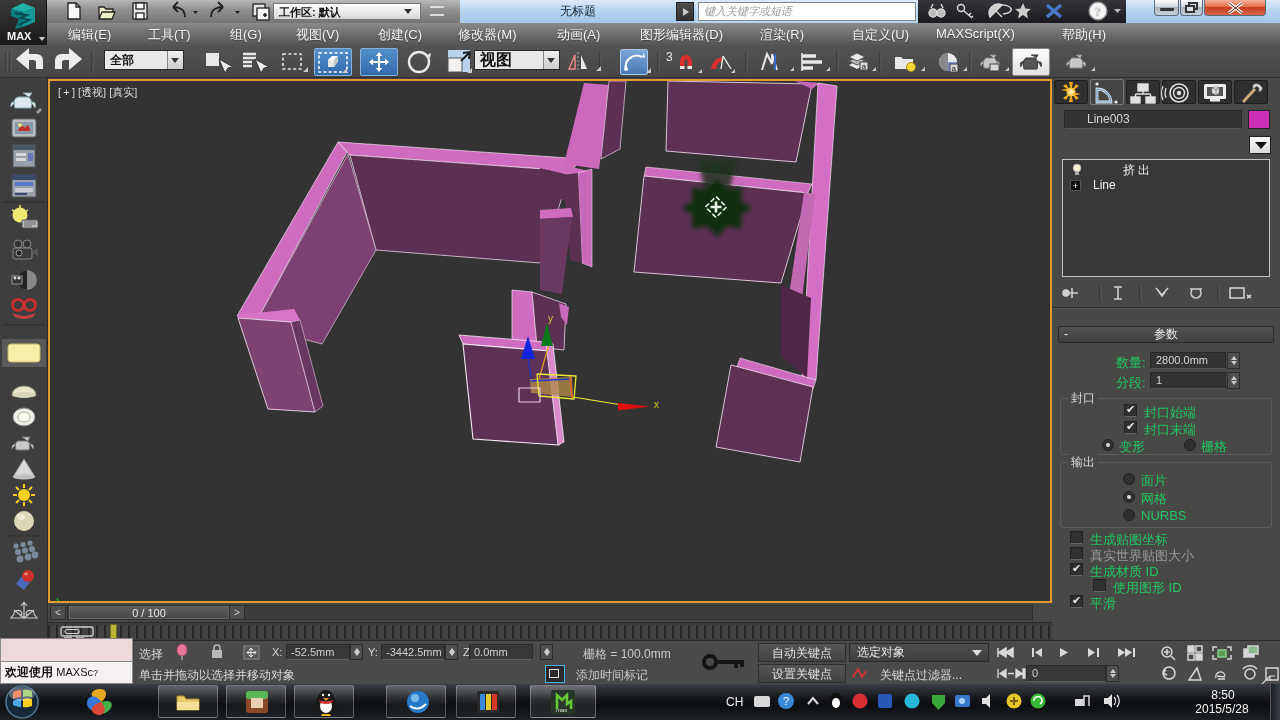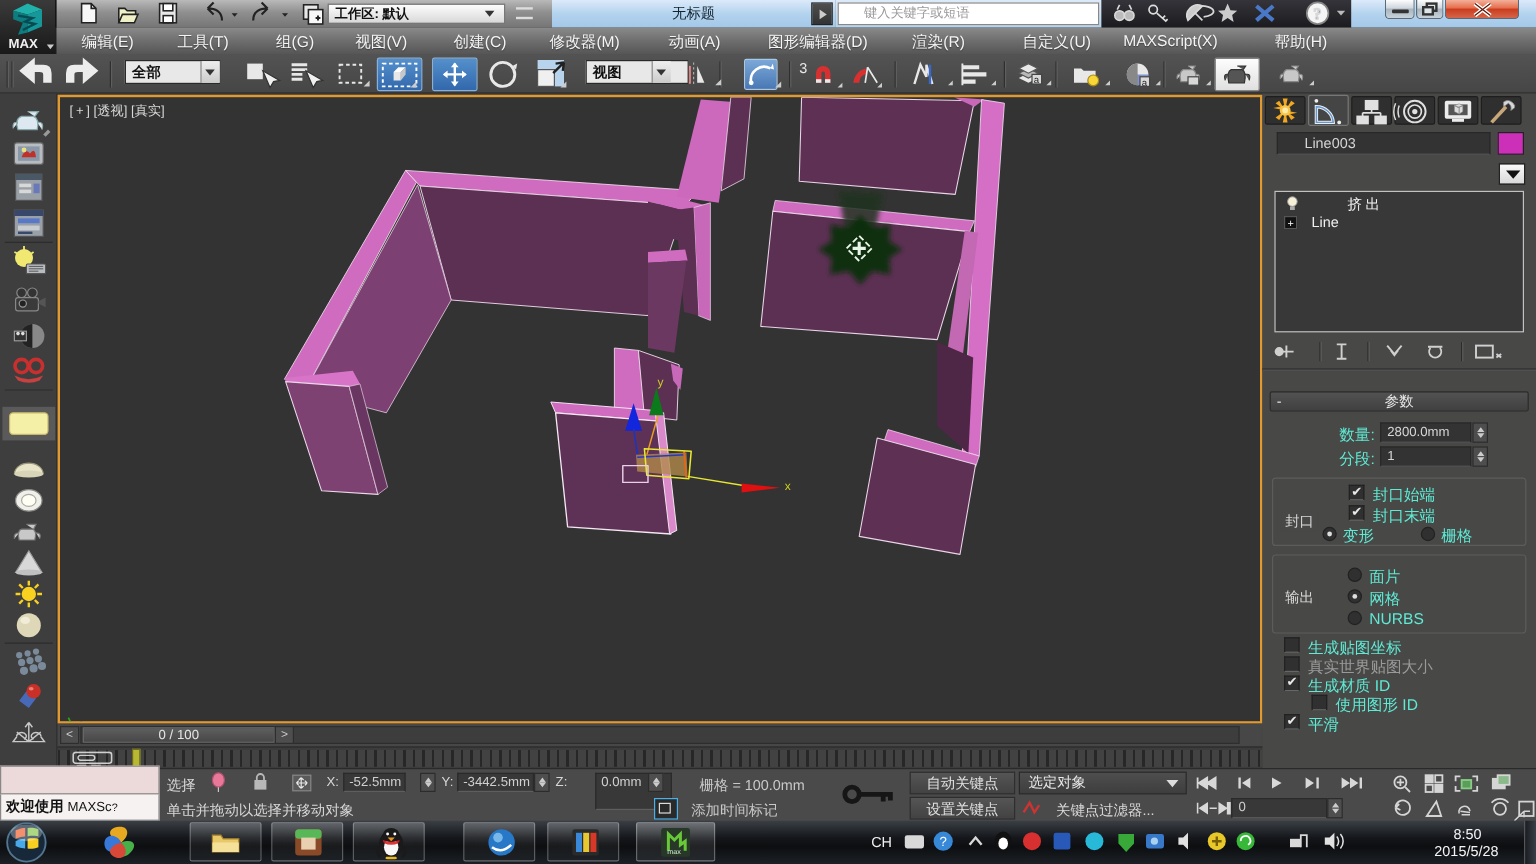--- a/index.html
+++ b/index.html
@@ -7,21 +7,21 @@
 body { font-family:"Liberation Sans", sans-serif; }
 #root { position:absolute; left:0; top:0; width:1280px; height:720px; background:#444; }
 .abs { position:absolute; }
 
 
 #titlebar { left:0; top:0; width:1280px; height:23px; background:#2b2b2b; }
 #maxlogo { left:0; top:0; width:47px; height:45px; background:linear-gradient(#3a3a3a,#191919); z-index:30; border-right:1px solid #111; }
 #qat { left:47px; top:0; width:413px; height:23px; background:linear-gradient(#b9b9b9,#8f8f8f 45%,#757575); }
 #titleblue { left:460px; top:0; width:236px; height:23px; background:linear-gradient(#dceafa,#b3d3ee 50%,#a3c8e8); color:#13232f; font-size:12px; text-align:center; line-height:22px; }
 #searchwrap { left:696px; top:0; width:222px; height:23px; background:linear-gradient(#dceafa,#b3d3ee); }
-#searchbox { left:698px; top:2px; width:218px; height:19px; background:#fff; border:1px solid #888; color:#999; font-size:11px; line-height:17px; padding-left:21px; }
+#searchbox { left:698px; top:2px; width:218px; height:19px; background:#fff; border:1px solid #888; color:#999; font-style:italic; font-size:11px; line-height:17px; padding-left:5px; }
 #ticonzone { left:918px; top:0; width:208px; height:23px; background:linear-gradient(#34343a,#1b1b1f); }
 #winbtns { left:1126px; top:0; width:154px; height:23px; background:linear-gradient(#dceafa,#b3d3ee 50%,#a3c8e8); }
 .winbtn { position:absolute; top:0; height:16px; border:1px solid #5a6a78; border-top:none; border-radius:0 0 4px 4px; }
 #btnmin { left:1154px; width:25px; background:linear-gradient(#fdfdfd,#cfd6dd 45%,#aab4bd 50%,#c8d2da); }
 #btnmax { left:1180px; width:23px; background:linear-gradient(#fdfdfd,#cfd6dd 45%,#aab4bd 50%,#c8d2da); }
 #btnclose { left:1204px; width:62px; background:linear-gradient(#f3b09a,#e56d4c 45%,#c93d1d 50%,#d6654a); }
 
 
 #menubar { left:0; top:23px; width:1280px; height:22px; background:linear-gradient(#8a8a8a,#6e6e6e 50%,#565656); color:#f5f5f5; font-size:13px; }
 .mi { position:absolute; top:3px; text-shadow:0 1px 1px rgba(0,0,0,.4); }
@@ -33,23 +33,23 @@
 
 #leftstrip { left:0; top:78px; width:48px; height:562px; background:#3e3e3e; border-right:1px solid #2a2a2a; }
 
 
 #viewport { left:48px; top:79px; width:1004px; height:524px; background:#333333; border:2px solid #e09a30; }
 #vplabel { left:58px; top:85px; color:#d8d8d8; font-size:11px; }
 
 
 #rightpanel { left:1052px; top:78px; width:228px; height:562px; background:#484847; }
 .rfield { position:absolute; background:#333; border:1px solid #282828; border-bottom-color:#555; color:#d5d5d5; font-size:11px; }
-.rtext { position:absolute; color:#5eead4; font-size:13px; }
+.rtext { position:absolute; color:#22c55e; font-size:13px; }
 .grp { position:absolute; border:1px solid #5c5c5c; border-radius:3px; }
-.grplabel { position:absolute; background:#484847; color:#d8d8d8; font-size:12px; padding:0 3px;margin-top:36px; }
+.grplabel { position:absolute; background:#484847; color:#d8d8d8; font-size:12px; padding:0 3px; }
 .cb { position:absolute; width:13px; height:13px; background:#303030; border:1px solid #222; border-bottom-color:#666; }
 .cb.on::after { content:"\2714"; position:absolute; left:1px; top:-2px; color:#e8e8e8; font-size:11px; }
 .rb { position:absolute; width:12px; height:12px; background:#303030; border:1px solid #222; border-radius:50%; }
 .rb.on::after { content:""; position:absolute; left:3px; top:3px; width:4px; height:4px; background:#ddd; border-radius:50%; }
 .spin { position:absolute; width:13px; height:16px; background:#4e4e4e; border:1px solid #2c2c2c; }
 .spin::before { content:""; position:absolute; left:3px; top:3px; border-left:3px solid transparent; border-right:3px solid transparent; border-bottom:4px solid #ccc; }
 .spin::after { content:""; position:absolute; left:3px; bottom:3px; border-left:3px solid transparent; border-right:3px solid transparent; border-top:4px solid #ccc; }
 
 
 #timeline { left:48px; top:603px; width:1004px; height:19px; background:#474747; }
@@ -301,21 +301,21 @@
           <path d="M-6,6 q-2,-8 2,-10 h8 q4,2 2,10 z M4,-4 l2,-3 h-6 M-6,0 q-4,-1 -3,4 M6,0 q5,-1 3,5" fill="#c8c8c8" stroke="#888" stroke-width="1"></path>
         </g>
 
       <g fill="#ccc">
           <path d="M303,27 l5,0 l0,-5 z M342,28 l5,0 l0,-5 z M467,28 l5,0 l0,-5 z M596,26 l5,0 l0,-5 z M646,28 l5,0 l0,-5 z M698,28 l4,0 l0,-4 z M731,28 l4,0 l0,-4 z M790,26 l4,0 l0,-4 z M826,26 l4,0 l0,-4 z M872,26 l4,0 l0,-4 z M921,26 l4,0 l0,-4 z M963,26 l4,0 l0,-4 z M1005,26 l4,0 l0,-4 z M1091,26 l4,0 l0,-4 z"></path>
         </g>
     </svg>
     <div class="dd" style="left:104px;top:5px;width:80px;height:20px;line-height:18px;font-size:12px">全部</div>
     <div class="abs" style="left:167px;top:6px;width:16px;height:18px;background:linear-gradient(#eee,#ccc);border-left:1px solid #888"></div>
     <div class="abs" style="left:171px;top:13px;width:0;height:0;border-left:4px solid transparent;border-right:4px solid transparent;border-top:5px solid #333"></div>
-    <div class="dd" style="left:488px;top:5px;width:86px;height:20px;line-height:18px;font-size:12px">视图</div>
+    <div class="dd" style="left:474px;top:5px;width:86px;height:20px;line-height:18px;font-size:16px">视图</div>
     <div class="abs" style="left:543px;top:6px;width:16px;height:18px;background:linear-gradient(#eee,#ccc);border-left:1px solid #888"></div>
     <div class="abs" style="left:547px;top:13px;width:0;height:0;border-left:4px solid transparent;border-right:4px solid transparent;border-top:5px solid #333"></div>
   </div>
 
   <div class="abs" id="leftstrip">
     <svg width="48" height="562">
       <g stroke="#2c2c2c">
           <path d="M4,124 h40 M4,247 h40 M4,458 h40"></path>
         </g>
 
@@ -661,27 +661,27 @@
     <div class="stext" style="left:139px;top:5px">选择</div>
     <svg class="abs" style="left:172px;top:2px" width="110" height="18">
       <ellipse cx="10" cy="7" rx="5" ry="6" fill="#e87898" stroke="#b05070"></ellipse>
       <path d="M10,13 L10,17" stroke="#c8c8c8"></path>
       <rect x="40" y="7" width="10" height="8" fill="#b8b8b8"></rect>
       <path d="M42,7 v-2 a3,3 0 0 1 6,0 v2" fill="none" stroke="#b8b8b8" stroke-width="1.5"></path>
       <rect x="72" y="3" width="15" height="13" fill="#5a5a5a" stroke="#888"></rect>
       <path d="M79,5 L79,14 M75,9.5 L84,9.5 M79,5 l-2,2 M79,5 l2,2 M75,9.5 l2,-2 M75,9.5 l2,2 M84,9.5 l-2,-2 M84,9.5 l-2,2 M79,14 l-2,-2 M79,14 l2,-2" stroke="#e8e8e8" stroke-width="1"></path>
     </svg>
     <div class="stext" style="left:272px;top:5px;font-size:11px">X:</div>
-    <div class="sfield" style="left:286px;top:3px;width:52px;height:16px;line-height:14px;padding-left:4px">-52.5mm</div>
+    <div class="sfield" style="left:286px;top:3px;width:64px;height:16px;line-height:14px;padding-left:4px">-52.5mm</div>
     <div class="spin" style="left:350px;top:3px;height:16px"></div>
     <div class="stext" style="left:368px;top:5px;font-size:11px">Y:</div>
     <div class="sfield" style="left:381px;top:3px;width:64px;height:16px;line-height:14px;padding-left:4px">-3442.5mm</div>
     <div class="spin" style="left:445px;top:3px;height:16px"></div>
     <div class="stext" style="left:463px;top:5px;font-size:11px">Z:</div>
-    <div class="sfield" style="left:496px;top:3px;width:64px;height:31px;line-height:14px;padding-left:4px">0.0mm</div>
+    <div class="sfield" style="left:469px;top:3px;width:64px;height:16px;line-height:14px;padding-left:4px">0.0mm</div>
     <div class="spin" style="left:540px;top:3px;height:16px"></div>
     <div class="stext" style="left:583px;top:5px;font-size:12px;color:#c8c8c8">栅格 = 100.0mm</div>
 
     <div class="stext" style="left:139px;top:26px">单击并拖动以选择并移动对象</div>
     <div class="abs" style="left:545px;top:24px;width:20px;height:18px;background:#2a2a2a;border:1px solid #4ab0e8"></div>
     <div class="abs" style="left:549px;top:28px;width:10px;height:9px;border:1.5px solid #ddd"></div>
     <div class="stext" style="left:576px;top:26px;font-size:12px;color:#c8c8c8">添加时间标记</div>
 
     <svg class="abs" style="left:700px;top:11px" width="52" height="20">
       <circle cx="10" cy="10" r="6" fill="none" stroke="#161616" stroke-width="4"></circle>

